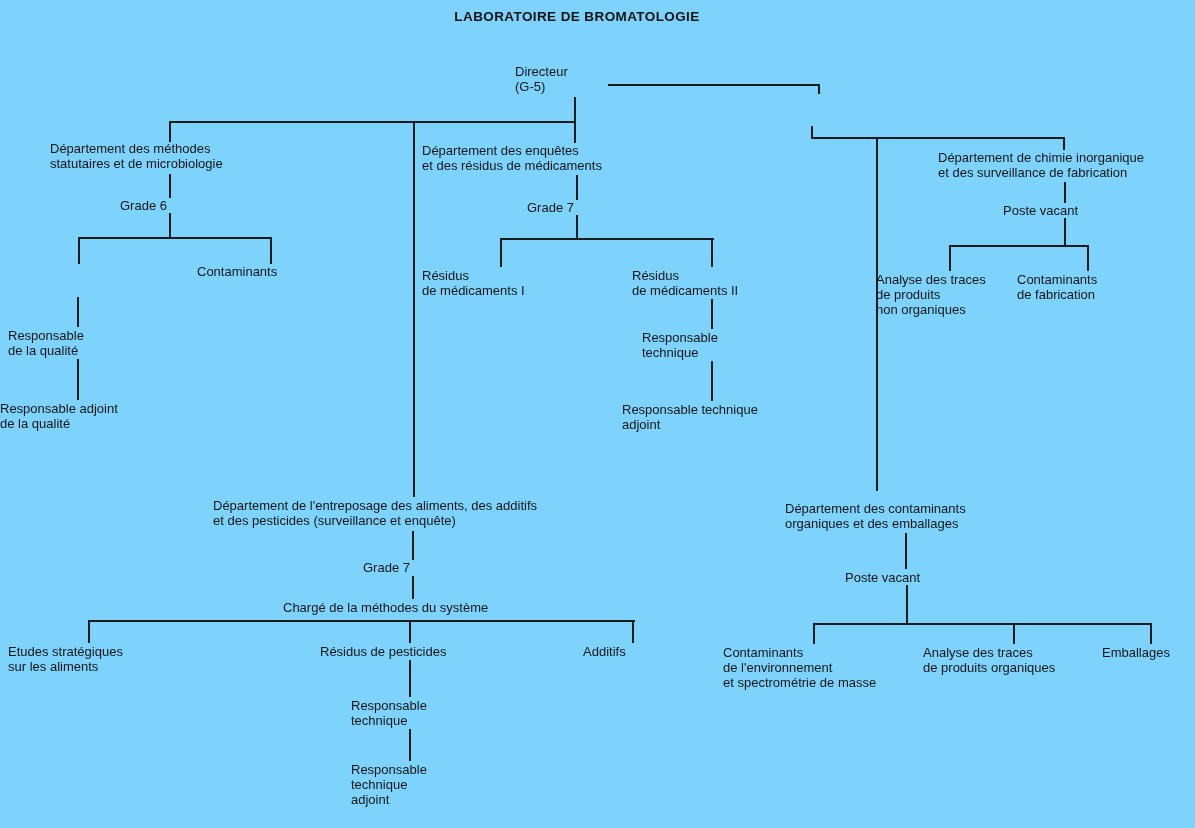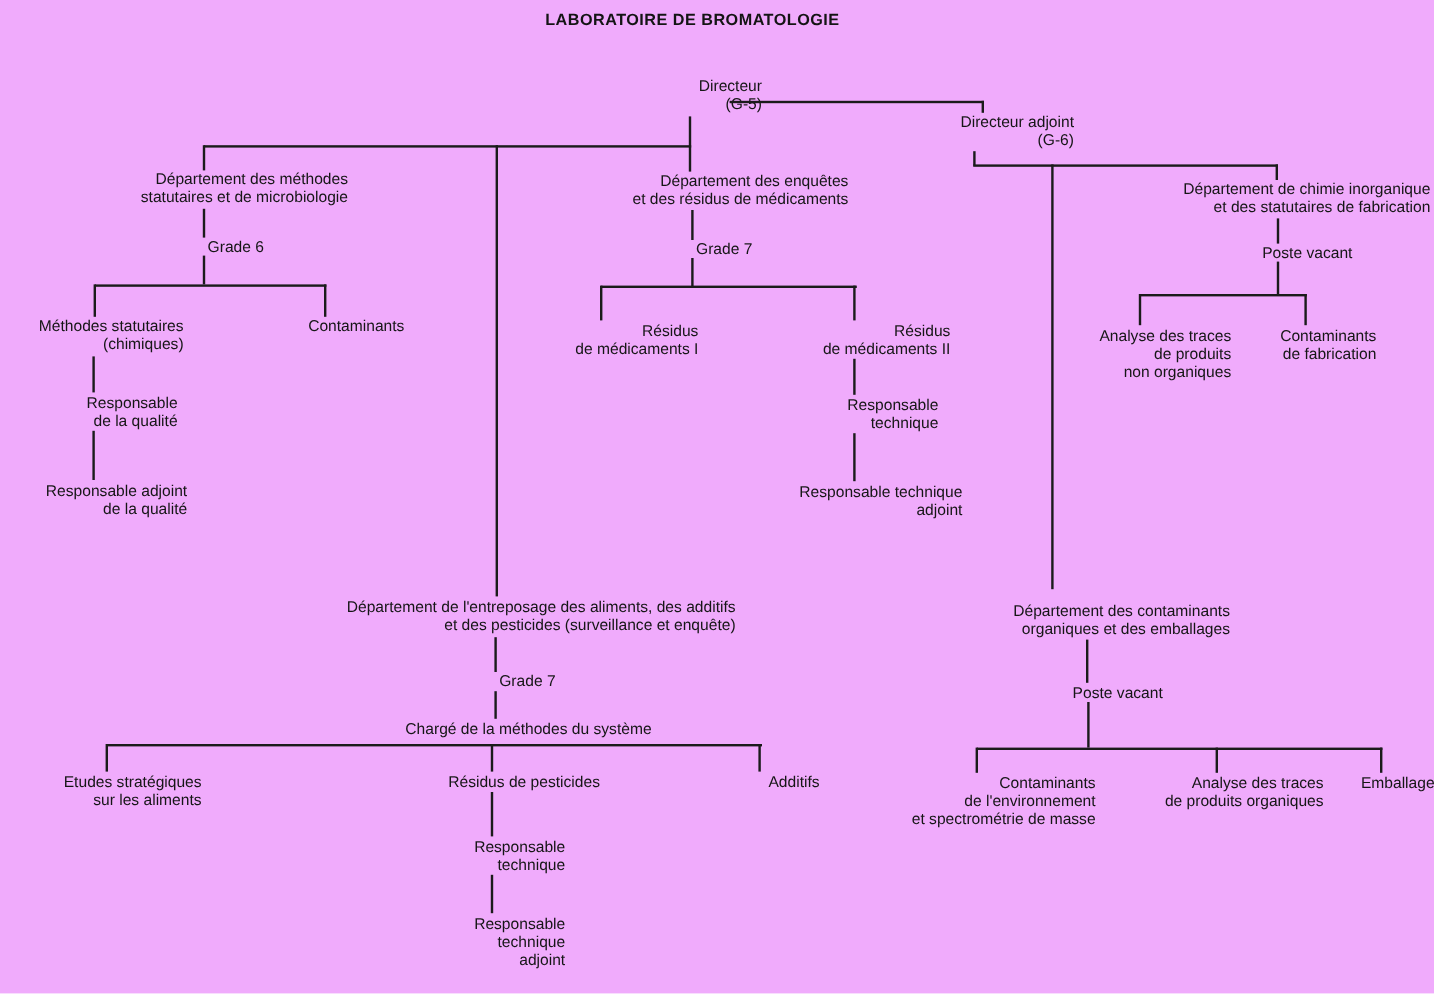--- a/index.html
+++ b/index.html
@@ -1,81 +1,77 @@
 <!DOCTYPE html>
 <html><head>
 <meta charset="utf-8">
 <style>
   html, body { margin: 0; padding: 0; background: #ffffff; }
   #canvas {
     position: relative;
     width: 1195px;
     height: 828px;
-    background: #f0abfc;
+    background: #7dd3fc;
     font-family: "Liberation Sans", "DejaVu Sans", sans-serif;
     color: #161616;
     overflow: hidden;
   }
   .title {
     position: absolute;
     text-align: center;
     font-size: 13.5px;
     font-weight: bold;
     letter-spacing: 0.4px;
     color: #141414;
   }
   .node {
     position: absolute;
-    text-align: right;
+    text-align: left;
     font-size: 13px;
     line-height: 15px;
     white-space: pre-line;
     color: #161616;
   }
   .h, .v { position: absolute; background: #1b1b1b; }
   .h { height: 2px; }
   .v { width: 2px; }
 </style>
 </head>
 <body>
 
 <div id="canvas">
 
   <div class="title" style="left:377px; top:9px; width:400px">LABORATOIRE DE BROMATOLOGIE</div>
 
   <div class="node" style="left:515px; top:64px; width:120px">Directeur
 (G-5)</div>
-  <div class="node" style="left:735px; top:94px; width:160px">Directeur adjoint
-(G-6)</div>
 
   <div class="node" style="left:50px; top:141px; width:240px">Département des méthodes
 statutaires et de microbiologie</div>
   <div class="node" style="left:120px; top:198px; width:100px">Grade 6</div>
-  <div class="node" style="left:3px; top:264px; width:150px">Méthodes statutaires
-(chimiques)</div>
   <div class="node" style="left:8px; top:328px; width:140px">Responsable
 de la qualité</div>
   <div class="node" style="left:0px; top:401px; width:156px">Responsable adjoint
 de la qualité</div>
   <div class="node" style="left:197px; top:264px; width:140px">Contaminants</div>
 
-  <div class="node" style="left:447px; top:143px; width:260px">Département des enquêtes
+  <div class="node" style="left:422px; top:143px; width:260px">Département des enquêtes
 et des résidus de médicaments</div>
   <div class="node" style="left:527px; top:200px; width:100px">Grade 7</div>
   <div class="node" style="left:422px; top:268px; width:160px">Résidus
 de médicaments I</div>
   <div class="node" style="left:632px; top:268px; width:160px">Résidus
 de médicaments II</div>
   <div class="node" style="left:642px; top:330px; width:140px">Responsable
 technique</div>
   <div class="node" style="left:622px; top:402px; width:180px">Responsable technique
 adjoint</div>
 
   <div class="node" style="left:938px; top:150px; width:254px">Département de chimie inorganique
-et des statutaires de fabrication</div>
+et des surveillance de fabrication</div>
   <div class="node" style="left:1003px; top:203px; width:124px">Poste vacant</div>
   <div class="node" style="left:876px; top:272px; width:150px">Analyse des traces
 de produits
 non organiques</div>
   <div class="node" style="left:1017px; top:272px; width:130px">Contaminants
 de fabrication</div>
 
   <div class="node" style="left:213px; top:498px; width:400px">Département de l'entreposage des aliments, des additifs
 et des pesticides (surveillance et enquête)</div>
   <div class="node" style="left:363px; top:560px; width:100px">Grade 7</div>

